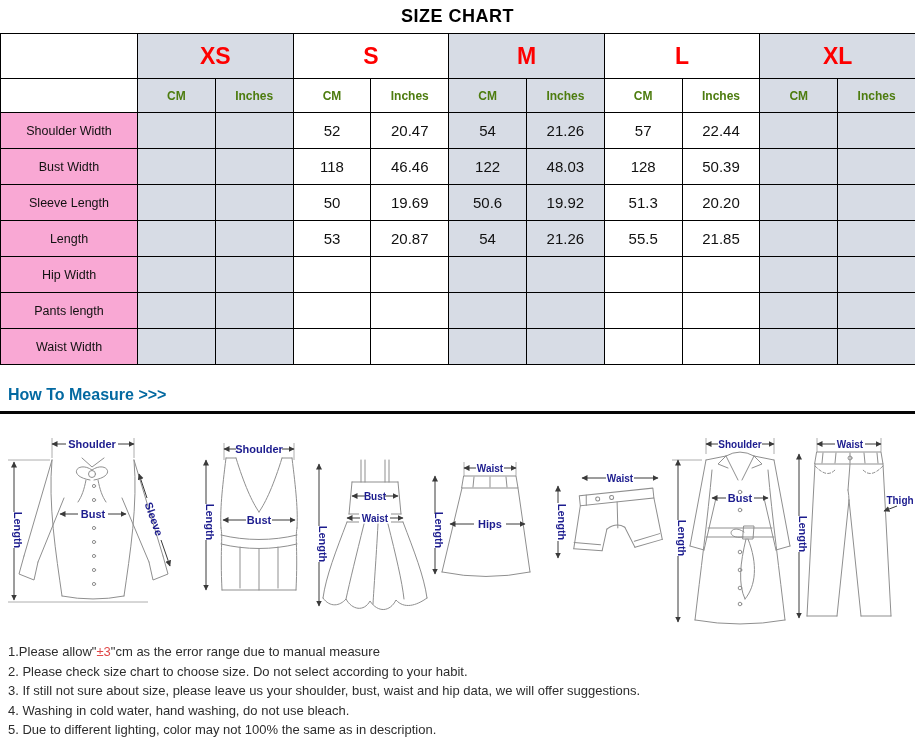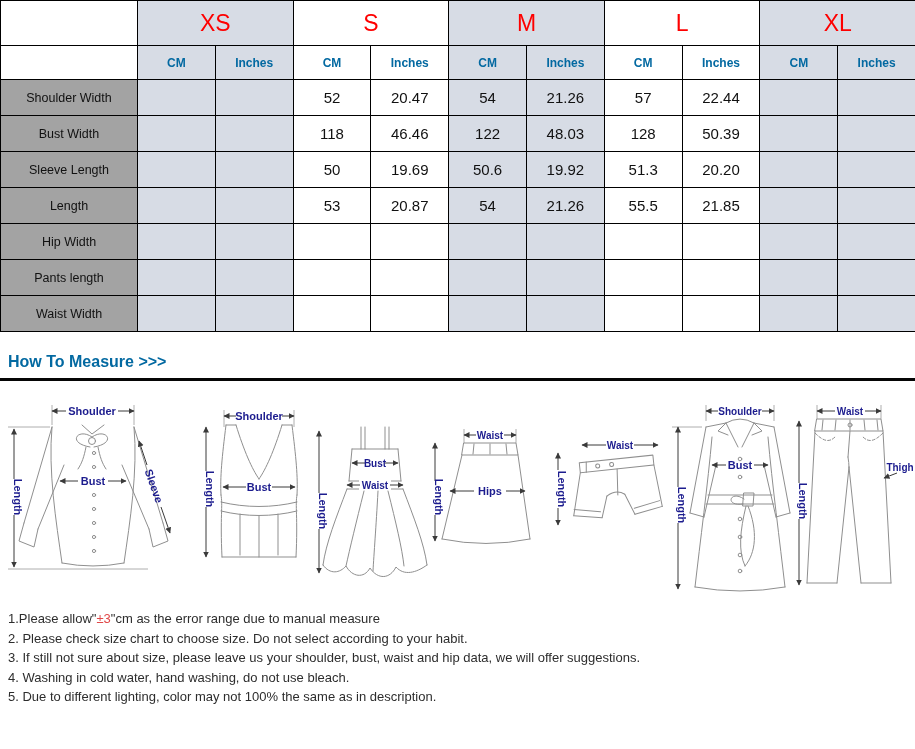--- a/index.html
+++ b/index.html
@@ -6,23 +6,23 @@
   .page{position:relative;width:915px;height:749px;background:#fff;overflow:hidden;
         font-family:"Liberation Sans","DejaVu Sans",sans-serif;color:#000;}
   
   .title{height:33px;display:flex;align-items:center;justify-content:center;
          font-size:18px;font-weight:bold;letter-spacing:.5px;}
   
   table.sizes{width:915px;border-collapse:collapse;table-layout:fixed;}
   table.sizes td{border:1px solid #000;text-align:center;vertical-align:middle;
                  overflow:hidden;white-space:nowrap;padding:0;}
   td.corner{background:#fff;}
-  td.size{height:44px;font-size:23px;font-weight:normal;color:#fe0000;}
-  td.unit{height:33px;font-size:12px;font-weight:bold;color:#0369a1;}
-  td.rowlabel{height:35px;font-size:12.5px;background:#a3a3a3;color:#111;}
+  td.size{height:44px;font-size:23px;font-weight:bold;color:#fe0000;}
+  td.unit{height:33px;font-size:12px;font-weight:bold;color:#4d7c0f;}
+  td.rowlabel{height:35px;font-size:12.5px;background:#f9a8d4;color:#111;}
   td.val{height:35px;font-size:15px;color:#111;}
   .g{background:#d7dce5;}
   
   .measure-head{margin:21px 0 0 8px;font-size:16px;font-weight:bold;color:#0369a1;height:20px;}
   .divider{margin-top:5px;border-top:3px solid #050505;height:0;}
   .diagrams{position:relative;height:209px;margin-top:12px;}
   .diagrams svg{position:absolute;}
   .ln{stroke:#8f8f8f;fill:none;stroke-width:1;stroke-linecap:round;stroke-linejoin:round;}
   .gd{stroke:#9a9a9a;stroke-width:0.8;fill:none;}
   .ar{stroke:#3a3a3a;stroke-width:1;fill:none;}
@@ -39,20 +39,21 @@
 <svg width="0" height="0" style="position:absolute" aria-hidden="true">
   <defs>
     <marker id="mE" orient="auto" markerWidth="8" markerHeight="8" refX="5.5" refY="3">
       <path d="M0,0L6,3L0,6Z" fill="#3a3a3a"></path>
     </marker>
   </defs>
 </svg>
 
 <div class="page">
 
+  <div class="title">SIZE CHART</div>
 
   <table class="sizes">
     <colgroup>
       <col style="width:137px">
       <col style="width:77.8px">
         <col style="width:77.8px">
       <col style="width:77.8px">
         <col style="width:77.8px">
       <col style="width:77.8px">
         <col style="width:77.8px">

